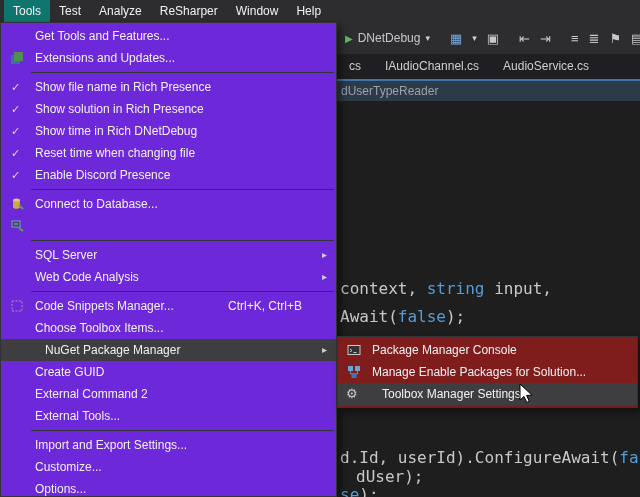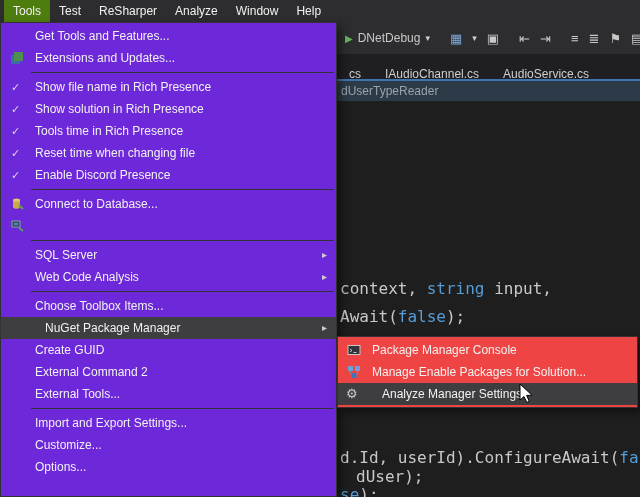--- a/index.html
+++ b/index.html
@@ -8,38 +8,38 @@
     position:relative; overflow:hidden;
     background:#1e1e1e; color:#f1f1f1;
     font-family:"Liberation Sans", sans-serif; font-size:12px;
     cursor:default;
   }
 
   
   .menubar { position:absolute; top:0; left:0; right:0; height:22px;
     background:#2d2d30; display:flex; align-items:stretch; padding-left:4px; z-index:5; }
   .mb { padding:0 9px; line-height:22px; color:#f1f1f1; white-space:nowrap; }
-  .mb.open { background:#4d7c0f; }
+  .mb.open { background:#0f766e; }
 
   
   .toolbar { position:absolute; top:22px; left:0; right:0; height:32px;
     background:#2d2d30; display:flex; align-items:center; gap:10px;
     padding-left:345px; color:#c8c8c8; z-index:1; }
   .runbox { display:flex; align-items:center; gap:5px; }
   .play { color:#63b85f; font-size:10px; }
   .caret { font-size:9px; color:#d0d0d0; }
   .tsep { width:1px; height:18px; background:#3f3f46; }
   .tglyph { font-size:13px; color:#c8c8c8; }
   .tglyph.blue { color:#7aa7d7; }
 
   
   .tabstrip { position:absolute; top:54px; left:0; right:0; height:27px;
     background:#1f1f23; display:flex; align-items:stretch; padding-left:337px;
     border-bottom:2px solid #3e73ad; z-index:1; }
-  .tab { padding:8px 12px; line-height:25px; color:#cfcfcf; white-space:nowrap; }
+  .tab { padding:0 12px; line-height:25px; color:#cfcfcf; white-space:nowrap; }
 
   
   .navbar { position:absolute; top:81px; left:0; right:0; height:20px;
     background:#2d3a47; color:#9aa3ab; line-height:20px; padding-left:341px; z-index:1; }
 
   
   .editor { position:absolute; top:101px; left:0; right:0; bottom:0; background:#1e1e1e; z-index:0; }
   .codeline { position:absolute; font-family:"DejaVu Sans Mono", monospace;
     font-size:16px; color:#c8c8c8; white-space:pre; }
   .kw { color:#569cd6; }
@@ -53,34 +53,34 @@
   .mi.hl { background:#3e3e40;padding-left:44px; }
   .chk { position:absolute; left:10px; top:0; font-size:11px; color:#dcdcdc; }
   .ico { position:absolute; left:9px; top:4px; width:14px; height:14px; line-height:14px; }
   .gearglyph { position:absolute; left:8px; top:0; font-size:13px; color:#c8c8c8; line-height:22px; }
   .arr { position:absolute; right:9px; top:0; font-size:10px; color:#cdcdcd; }
   .sc { position:absolute; right:34px; top:0; color:#f1f1f1; }
   .msep { height:1px; background:#333337; margin:3px 2px 3px 30px; }
 
   
   .submenu { position:absolute; left:337px; top:336px; width:301px;
-    background:#ef4444; border:1px solid #333337; padding:2px 0;
+    background:#7f1d1d; border:1px solid #333337; padding:2px 0;
     box-shadow:4px 4px 8px rgba(0,0,0,.45); z-index:11; }
 
   
   .cursor { position:absolute; left:518px; top:383px; z-index:30; }
 </style>
 </head>
 <body>
 
 <div class="menubar">
   <span class="mb open">Tools</span>
   <span class="mb">Test</span>
+  <span class="mb">Analyze</span>
   <span class="mb">ReSharper</span>
-  <span class="mb">Analyze</span>
   <span class="mb">Window</span>
   <span class="mb">Help</span>
 </div>
 
 <div class="toolbar">
   <span class="runbox">
     <span class="play">▶</span>
     <span>DNetDebug</span>
     <span class="caret">▾</span>
   </span>
@@ -131,21 +131,21 @@
   <div class="mi">
     <span class="chk">✓</span>
     <span>Show file name in Rich Presence</span>
   </div>
   <div class="mi">
     <span class="chk">✓</span>
     <span>Show solution in Rich Presence</span>
   </div>
   <div class="mi">
     <span class="chk">✓</span>
-    <span>Tools time in Rich Presence</span>
+    <span>Show time in Rich DNetDebug</span>
   </div>
   <div class="mi">
     <span class="chk">✓</span>
     <span>Reset time when changing file</span>
   </div>
   <div class="mi">
     <span class="chk">✓</span>
     <span>Enable Discord Presence</span>
   </div>
   <div class="msep"></div>
@@ -167,20 +167,27 @@
   <div class="msep"></div>
   <div class="mi">
     <span>SQL Server</span>
     <span class="arr">▸</span>
   </div>
   <div class="mi">
     <span>Web Code Analysis</span>
     <span class="arr">▸</span>
   </div>
   <div class="msep"></div>
+  <div class="mi">
+    <span class="ico"><svg viewBox="0 0 14 14" width="14" height="14">
+          <rect x="2" y="2" width="10" height="10" fill="none" stroke="#9b9b9b" stroke-dasharray="2 1.5"></rect>
+        </svg></span>
+    <span>Code Snippets Manager...</span>
+    <span class="sc">Ctrl+K, Ctrl+B</span>
+  </div>
   <div class="mi">
     <span>Choose Toolbox Items...</span>
   </div>
   <div class="mi hl">
     <span>NuGet Package Manager</span>
     <span class="arr">▸</span>
   </div>
   <div class="mi">
     <span>Create GUID</span>
   </div>
@@ -215,19 +222,19 @@
     <span class="ico"><svg viewBox="0 0 14 14" width="14" height="14">
           <path d="M3.5 6 v3 h3 M10.5 6 v3 h-3" stroke="#8a8a8a" fill="none"></path>
           <rect x="1" y="1" width="5" height="5" fill="#6aa3d8"></rect>
           <rect x="8" y="1" width="5" height="5" fill="#6aa3d8"></rect>
           <rect x="4.5" y="8" width="5" height="5" fill="#3b78b5"></rect>
         </svg></span>
     <span>Manage Enable Packages for Solution...</span>
   </div>
   <div class="mi hl">
     <span class="gearglyph">⚙</span>
-    <span>Analyze Manager Settings</span>
+    <span>Toolbox Manager Settings</span>
   </div>
 </div>
 
 <svg class="cursor" width="18" height="24">
   <path d="M2 1 L2 17 L6 13.5 L8.8 19.5 L11.3 18.3 L8.6 12.4 L14 12.2 Z" fill="#ffffff" stroke="#000000" stroke-width="1"></path>
 </svg>
 
 </body></html>

